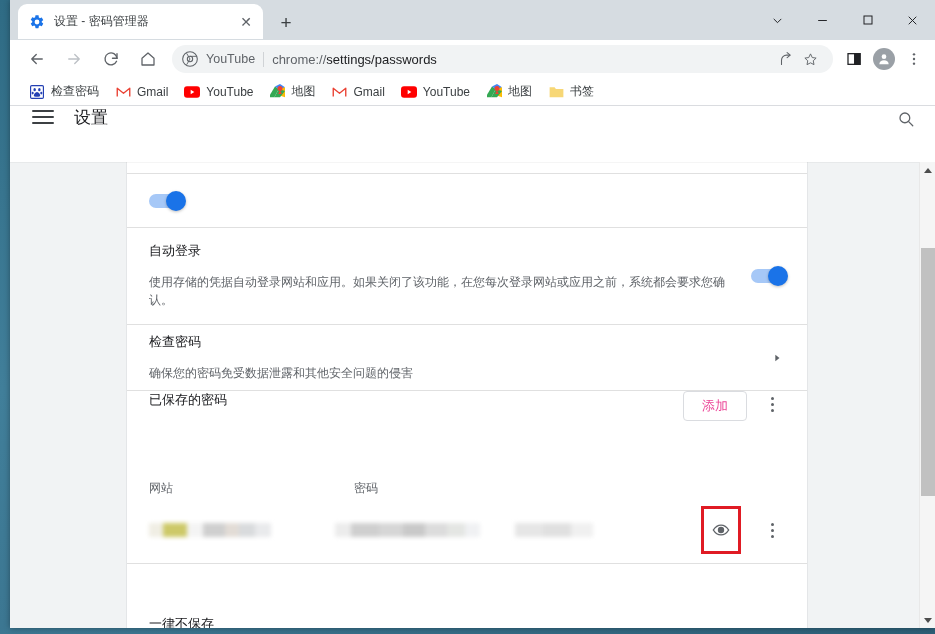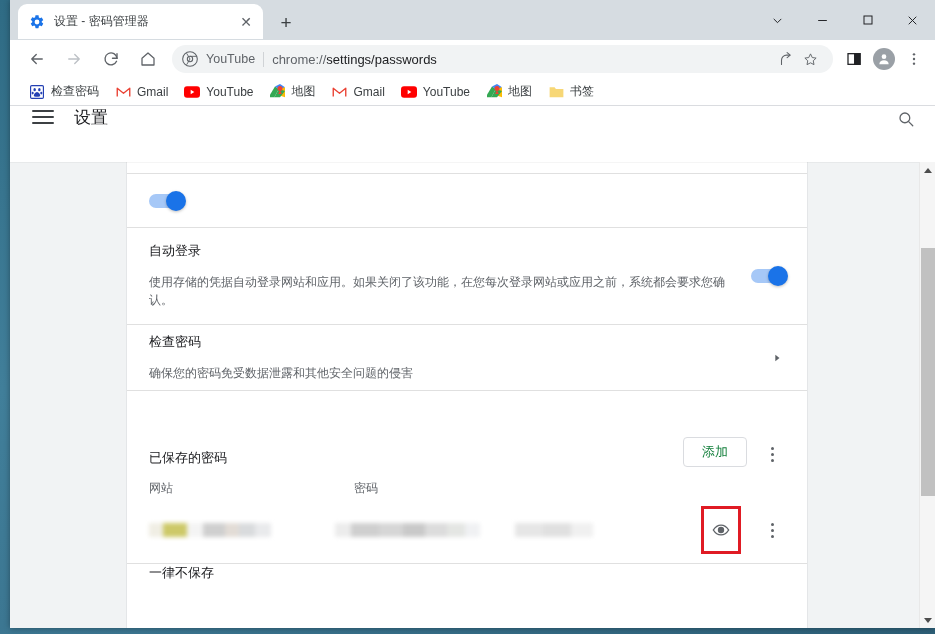--- a/index.html
+++ b/index.html
@@ -210,27 +210,27 @@
     width: 20px; height: 20px; border-radius: 50%;
     background: #1a73e8;
     box-shadow: 0 1px 3px rgba(0,0,0,.25);
   }
   .chev-right { flex: 0 0 16px; color: #5f6368; display:flex; align-items:center; justify-content:center; }
 
   
   #saved-header {
     height: 76px;
     padding: 0 22px;
-    display: flex; align-items: flex-end;
+    display: flex; align-items: flex-start;
   }
   #saved-title { font-size: 13px; color: #202124; flex: 1 1 auto; }
   #add-button {
     height: 30px; padding: 0 18px;
     border: 1px solid #dadce0; border-radius: 4px;
-    background: #fff; color: #15803d;
+    background: #fff; color: #ec4899;
     font-size: 13px; font-family: inherit;
     display:flex; align-items:center; justify-content:center;
   }
   .kebab {
     width: 26px; height: 26px; margin-left: 12px;
     display:flex; flex-direction:column; align-items:center; justify-content:center; gap:3px;
   }
   .kebab i { display:block; width:3px; height:3px; border-radius:50%; background:#5f6368; }
 
   
@@ -262,21 +262,21 @@
   }
   #eye-highlight {
     position: absolute; left: 0; top: 0; width: 40px; height: 48px;
     border: 3px solid #e01b24;
     background: #fff;
     box-sizing: border-box;
   }
   #eye-icon { position: relative; z-index: 2; color: #5f6368; display:flex; }
   #row-kebab { margin-left: 18px; }
 
-  #row-never { height: 70px; padding: 0 22px; display:flex; align-items:flex-start; border-top: 1px solid #e0e0e0;}
+  #row-never { height: 70px; padding: 0 22px; display:flex; align-items:flex-end; border-top: 1px solid #e0e0e0;}
   #never-text { font-size: 13px; color: #202124; }
 
   
   #scrollbar {
     position: absolute; right: 0; top: 0;
     width: 16px; height: 466px;
     background: #f5f5f5;
     border-left: 1px solid #e8e8e8;
     z-index: 4;
   }

